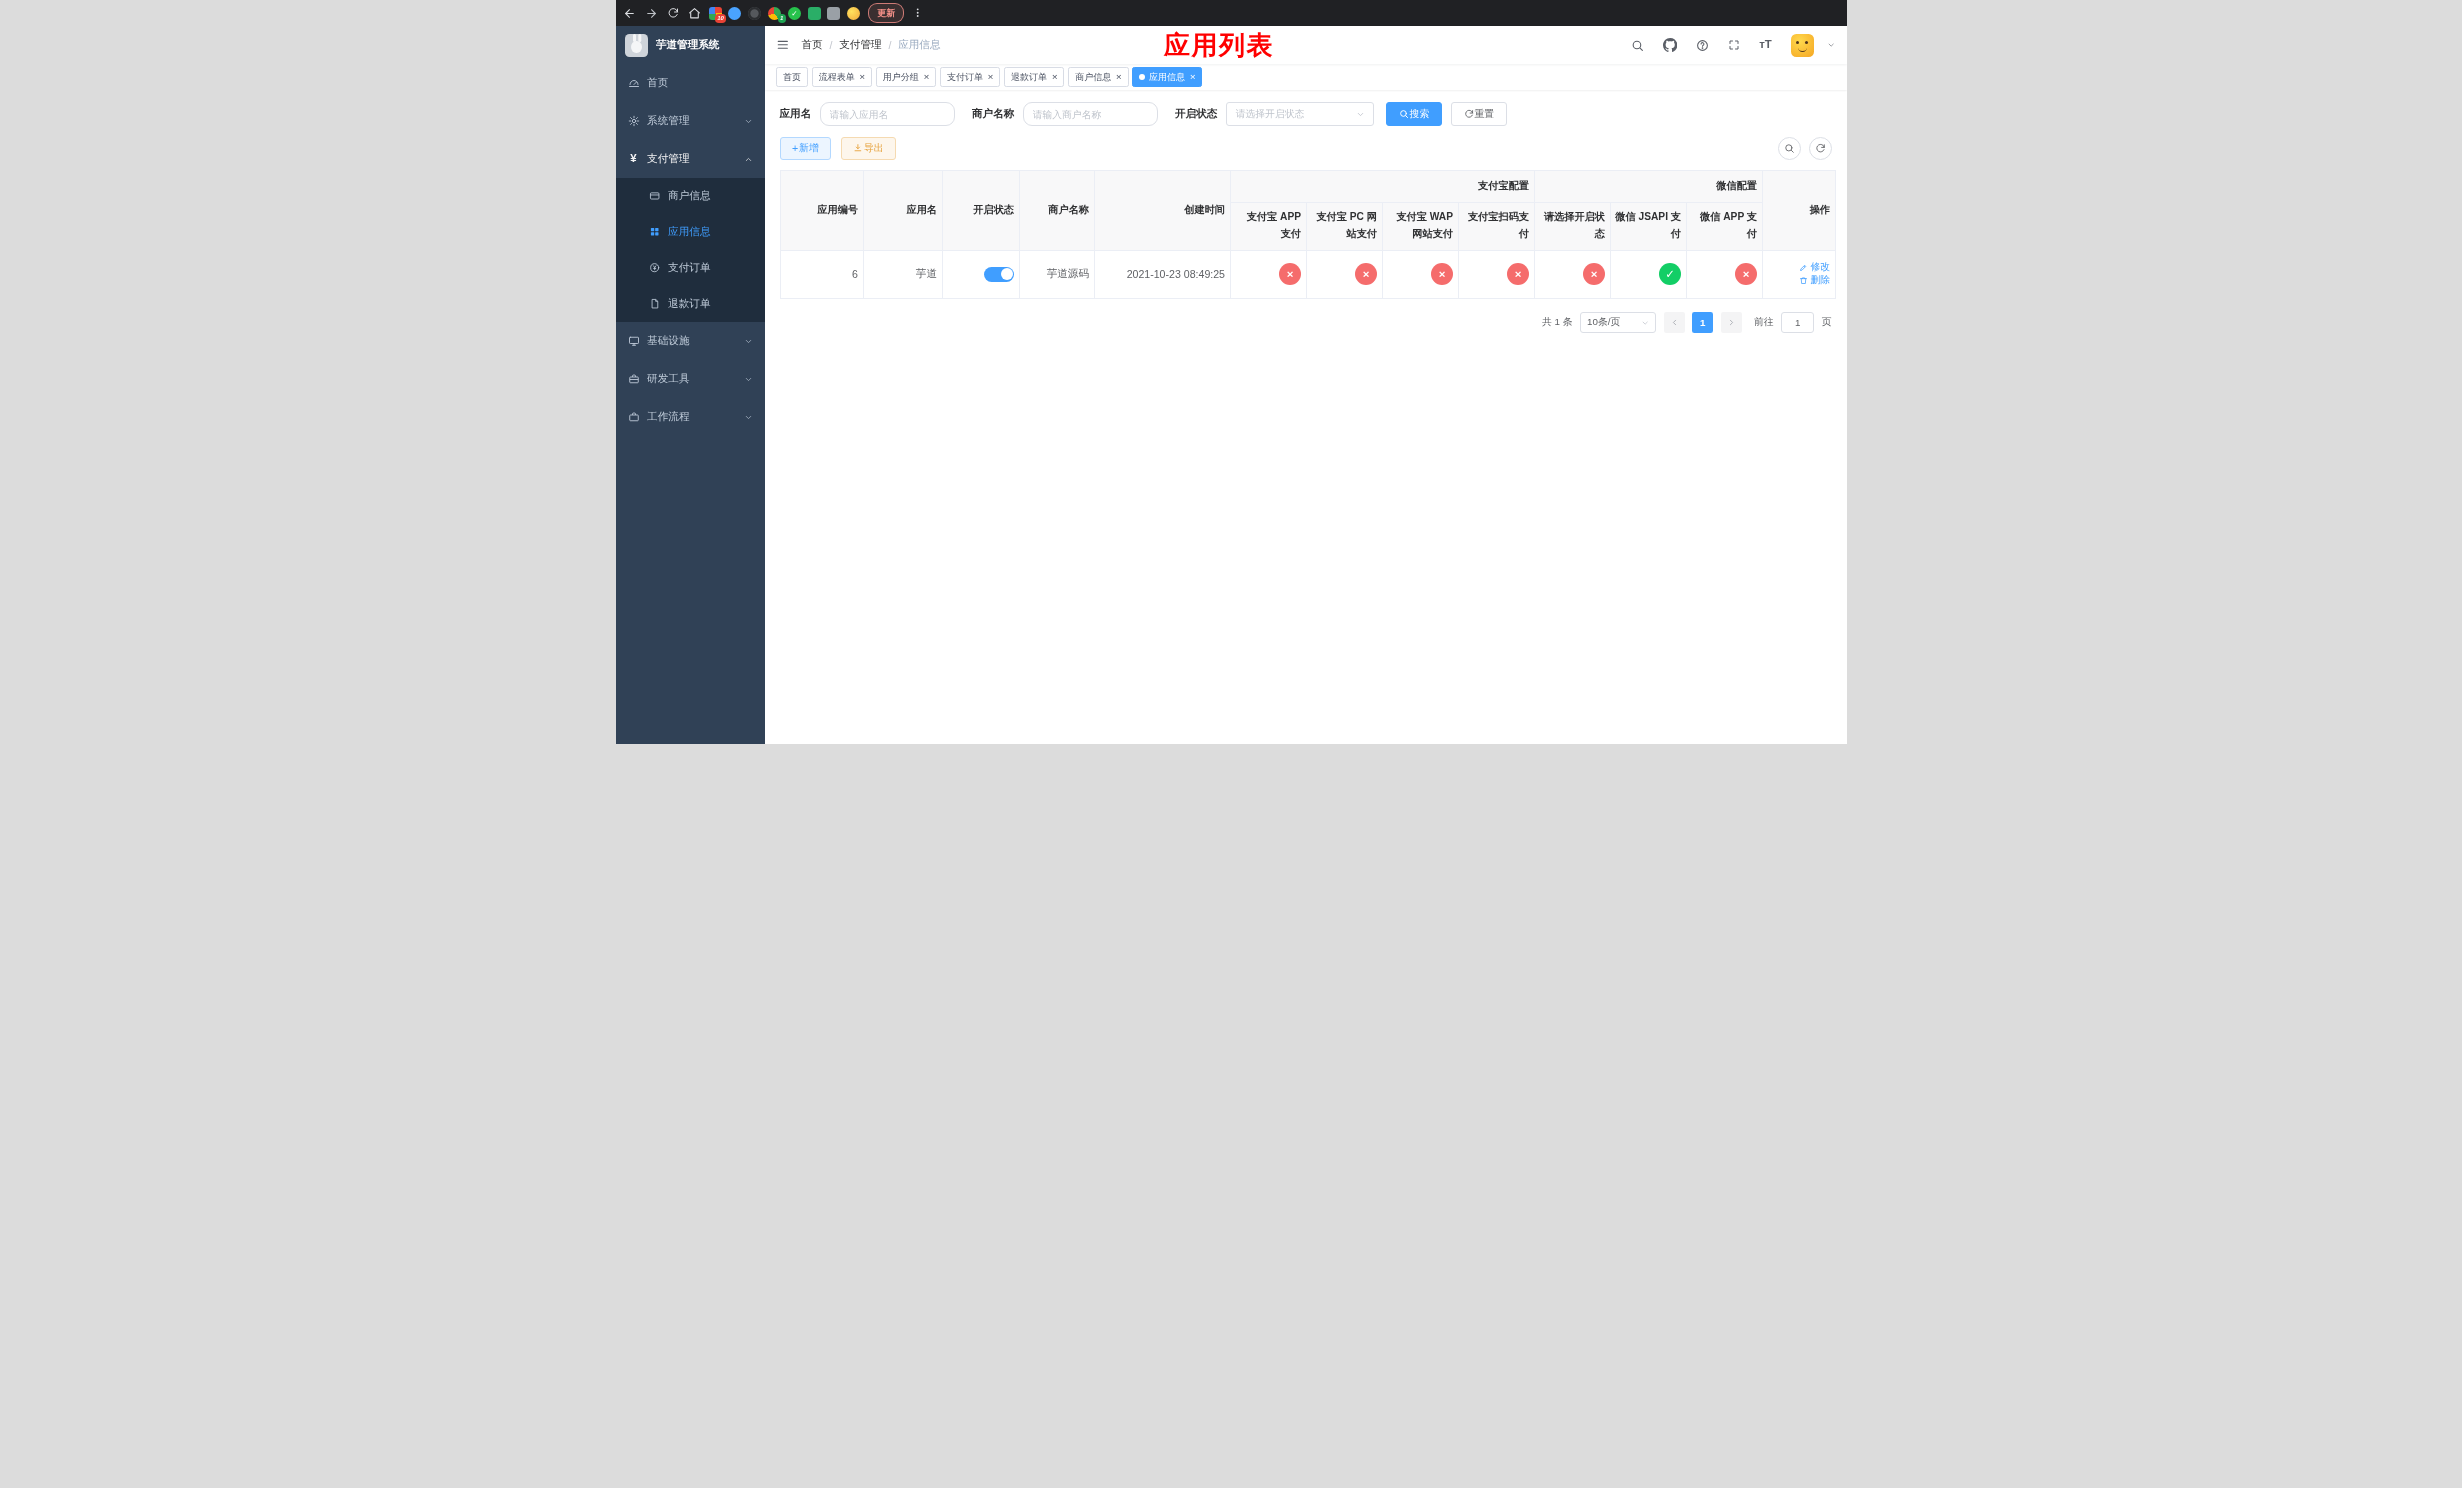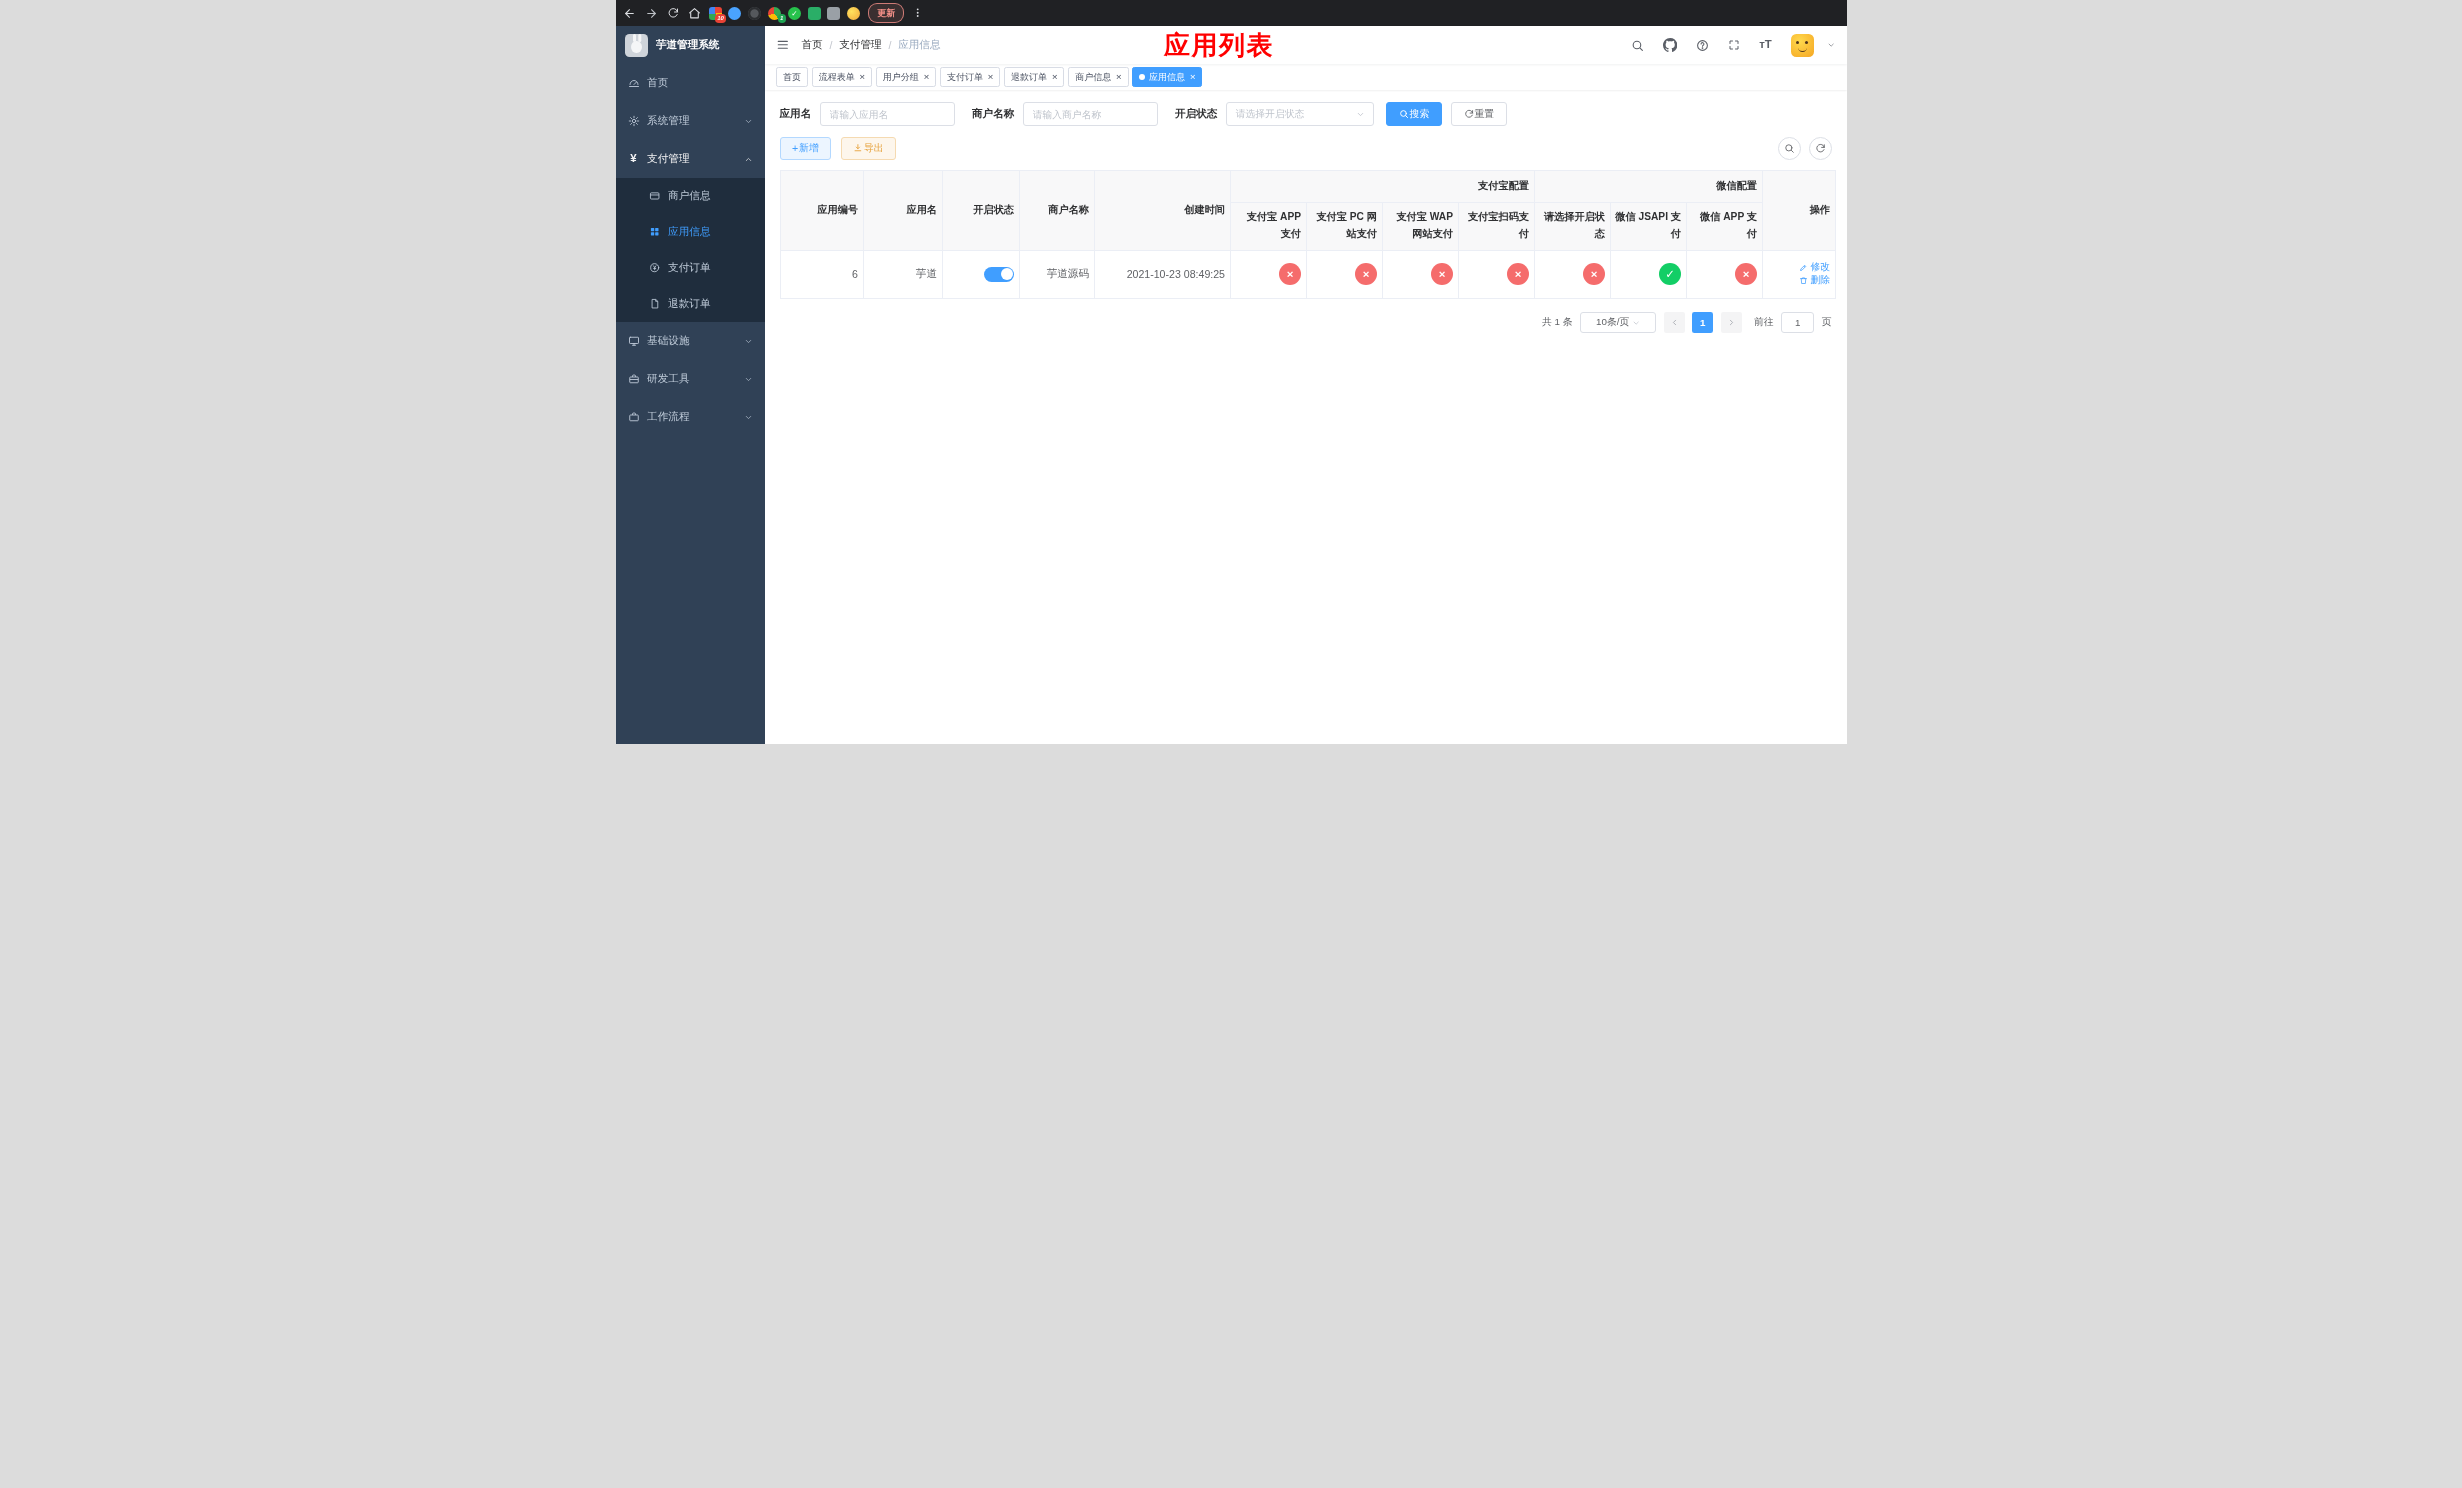--- a/index.html
+++ b/index.html
@@ -61,21 +61,21 @@
   .tags-bar { height:26px; display:flex; align-items:center; gap:3.8px; padding:0 11.4px; background:#fff; box-shadow:0 0.8px 2.3px rgba(0,0,0,.09); position:relative; z-index:2; }
   .tag { height:19.7px; display:inline-flex; align-items:center; gap:3.8px; padding:0 6px; border:0.8px solid #d8dce5; background:#fff; color:#495060; font-size:9px; cursor:pointer; border-radius:2.3px; white-space:nowrap; }
   .tag.active { background:#409eff; border-color:#409eff; color:#fff; }
   .tag .dot { width:6px; height:6px; border-radius:50%; background:#fff; display:inline-block; }
   .tag-close { font-size:9.8px; line-height:1; margin-left:0.8px; }
 
   
   .content { flex:1; padding:12px 15px; overflow:hidden; }
   .filter-row { display:flex; align-items:center; font-size:10.6px; color:#303133; }
   .f-label { font-weight:700; margin-right:9px; white-space:nowrap; }
-  .f-input { width:135px; height:24px; border:0.8px solid #dcdfe6; border-radius:3px; padding:0 8.3px; font-size:9.8px; color:#606266; outline:none; background:#fff; margin-right:16.7px; font-family:inherit; }
+  .f-input { width:135px; height:24px; border:0.8px solid #dcdfe6; border-radius:9px; padding:0 8.3px; font-size:9.8px; color:#606266; outline:none; background:#fff; margin-right:16.7px; font-family:inherit; }
   .f-input::placeholder { color:#bfc4cc; }
   .f-select { width:148px; height:24px; border:0.8px solid #dcdfe6; border-radius:3px; display:flex; align-items:center; justify-content:space-between; padding:0 8.3px; color:#bfc4cc; font-size:9.8px; background:#fff; cursor:pointer; margin-right:12px; }
   .btn { height:24px; display:inline-flex; align-items:center; gap:1px; padding:0 11.4px; border-radius:3px; font-size:9.8px; cursor:pointer; border:0.8px solid transparent; font-family:Liberation Sans, sans-serif;justify-content:center; }
   .btn-primary { background:#409eff; color:#fff; border-color:#409eff; margin-right:9.8px; }
   .btn-default { background:#fff; border-color:#dcdfe6; color:#606266; }
   .btn-plain-primary { background:#ecf5ff; border-color:#b3d8ff; color:#409eff; height:23px; margin-right:9.8px; }
   .btn-plain-warning { background:#fdf6ec; border-color:#f5dab1; color:#e6a23c; height:23px; }
   .toolbar-row { display:flex; align-items:center; margin-top:10.6px; }
   .tool-circles { margin-left:auto; display:flex; gap:7.6px; }
   .circle-btn { width:23px; height:23px; border-radius:50%; border:0.8px solid #dcdfe6; background:#fff; display:flex; align-items:center; justify-content:center; color:#606266; cursor:pointer; }
@@ -89,21 +89,21 @@
   .toggle { width:30px; height:15px; background:#409eff; border-radius:7.6px; position:relative; display:inline-block; cursor:pointer; vertical-align:middle; }
   .toggle::after { content:""; position:absolute; right:1.5px; top:1.5px; width:12px; height:12px; border-radius:50%; background:#fff; }
   .stat { width:22px; height:22px; border-radius:50%; display:inline-flex; align-items:center; justify-content:center; color:#fff; font-size:11.4px; font-weight:700; }
   .stat.fail { background:#f56c6c; }
   .stat.ok { background:#13ce66; }
   .op-link { color:#409eff; font-size:9.8px; display:inline-flex; align-items:center; gap:2.3px; cursor:pointer; white-space:nowrap; }
   .op-link + .op-link { margin-left:7.6px; }
 
   
   .pagination { display:flex; align-items:center; justify-content:flex-end; gap:7.6px; margin-top:13.6px; font-size:9.8px; color:#606266; }
-  .psize { width:76px; height:21px; border:0.8px solid #dcdfe6; border-radius:3px; display:flex; align-items:center; justify-content:space-between; padding:0 15px; color:#606266; cursor:pointer; background:#fff; }
+  .psize { width:76px; height:21px; border:0.8px solid #dcdfe6; border-radius:3px; display:flex; align-items:center; justify-content:space-between; padding:0 6px; color:#606266; cursor:pointer; background:#fff; }
   .pbtn { min-width:21px; height:21px; border-radius:2.3px; background:#f4f4f5; display:flex; align-items:center; justify-content:center; color:#a8abb2; cursor:pointer; }
   .pbtn.cur { background:#409eff; color:#fff; font-weight:700; font-size:9.8px; }
   .goto-input { width:33px; height:21px; border:0.8px solid #dcdfe6; border-radius:3px; text-align:center; font-size:9.8px; color:#606266; outline:none; font-family:inherit; }
 </style>
 </head>
 <body>
 
 <div class="screen">
 
   <div class="browser-bar">

